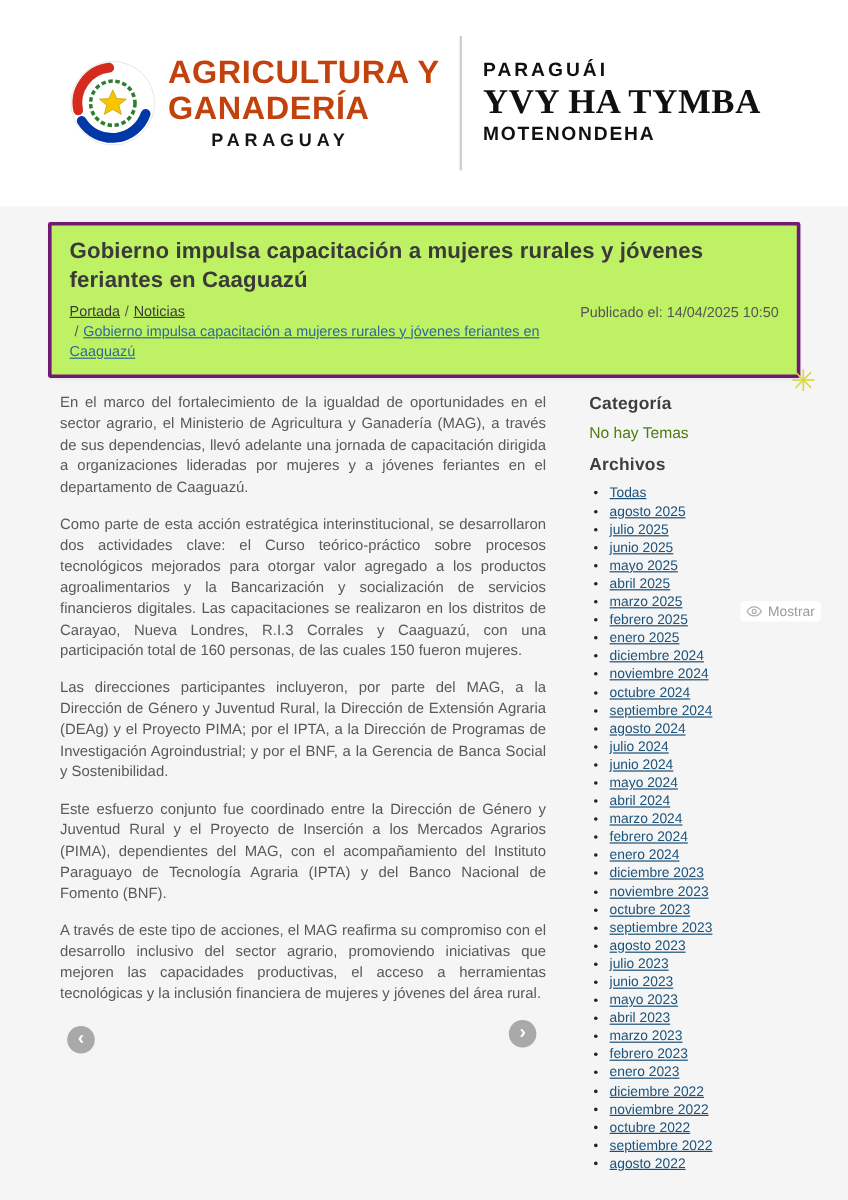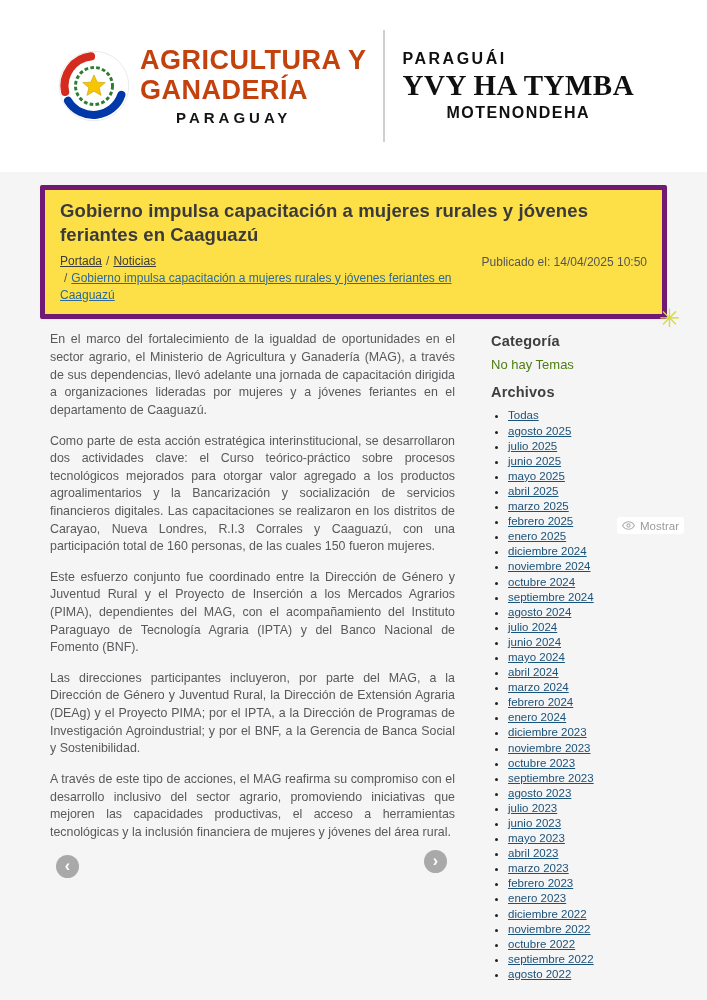--- a/index.html
+++ b/index.html
@@ -25,25 +25,25 @@
   .logo-group{display:flex;align-items:center;gap:9px;}
   .coat{width:74px;height:74px;flex:0 0 auto;}
   .ministry-text{color:#151515;}
   .min-small{font-size:14px;font-weight:700;letter-spacing:1.6px;margin-bottom:2px;}
   .min-big{font-family:Liberation Sans, sans-serif;font-size:27px;font-weight:700;line-height:1.1;letter-spacing:.5px;color:#c2410c;}
   .min-country{font-size:15px;font-weight:700;letter-spacing:4px;margin-top:3px;margin-left:36px;}
   .header-divider{width:2px;height:112px;background:#cfcfcf;margin:0 18px 0 16px;}
   .guarani-text{color:#101010;}
   .gua-small{font-size:16px;font-weight:700;letter-spacing:2.5px;margin-bottom:2px;}
   .gua-big{font-family:"Liberation Serif",serif;font-size:29px;font-weight:700;line-height:1.1;letter-spacing:.5px;}
-  .gua-bottom{font-size:16px;font-weight:700;letter-spacing:1.5px;margin-top:3px;text-align:center;}
+  .gua-bottom{font-size:16px;font-weight:700;letter-spacing:1.5px;margin-top:3px;}
   
   main{padding:13px 40px 0;}
   .title-card{
-    background:#fde047;border:5px solid #701a75;border-radius:2px;
+    background:#bef264;border:3px solid #701a75;border-radius:2px;
     box-shadow:0 1px 2px rgba(0,0,0,.05);
     padding:9px 15px 11px;
   }
   h1.page-title{
     margin:0 0 6px;font-size:18.5px;font-weight:700;color:var(--title);
     line-height:1.3;max-width:578px;letter-spacing:.1px;
   }
   .meta-row{display:flex;justify-content:space-between;align-items:flex-start;}
   .breadcrumb{font-size:12px;color:#4a4a4a;max-width:430px;line-height:1.4;}
   .breadcrumb a{color:#3c3c3c;text-decoration:underline;cursor:pointer;}
@@ -71,21 +71,21 @@
     font-size:16px;font-weight:700;line-height:1;cursor:pointer;
   }
   .nav-arrow span{transform:translateY(-1px);}
   .nav-arrow.prev{left:56px;top:855px;}
   .nav-arrow.next{left:424px;top:850px;}
   .a11y-asterisk{
     position:absolute;right:27px;top:306px;font-size:25px;line-height:1;
     color:var(--accent-asterisk);cursor:pointer;text-shadow:0 0 1px rgba(0,0,0,.08);
   }
   .show-tooltip{
-    position:absolute;left:617px;top:517px;
+    position:absolute;left:617px;top:501px;
     display:flex;align-items:center;gap:5px;
     background:rgba(255,255,255,.92);border-radius:3px;
     padding:2px 5px;font-size:11.5px;color:#9b9b9b;cursor:pointer;
   }
 </style>
 </head>
 <body>
 
 <header class="site-header">
   <div class="logo-group">
@@ -119,22 +119,22 @@
         <span class="sep">/</span><a class="current">Gobierno impulsa capacitación a mujeres rurales y jóvenes feriantes en Caaguazú</a>
       </nav>
       <div class="published">Publicado el: 14/04/2025 10:50</div>
     </div>
   </section>
 
   <section class="content-row">
     <article class="article-body">
         <p>En el marco del fortalecimiento de la igualdad de oportunidades en el sector agrario, el Ministerio de Agricultura y Ganadería (MAG), a través de sus dependencias, llevó adelante una jornada de capacitación dirigida a organizaciones lideradas por mujeres y a jóvenes feriantes en el departamento de Caaguazú.</p>
         <p>Como parte de esta acción estratégica interinstitucional, se desarrollaron dos actividades clave: el Curso teórico-práctico sobre procesos tecnológicos mejorados para otorgar valor agregado a los productos agroalimentarios y la Bancarización y socialización de servicios financieros digitales. Las capacitaciones se realizaron en los distritos de Carayao, Nueva Londres, R.I.3 Corrales y Caaguazú, con una participación total de 160 personas, de las cuales 150 fueron mujeres.</p>
+        <p>Las direcciones participantes incluyeron, por parte del MAG, a la Dirección de Género y Juventud Rural, la Dirección de Extensión Agraria (DEAg) y el Proyecto PIMA; por el IPTA, a la Dirección de Programas de Investigación Agroindustrial; y por el BNF, a la Gerencia de Banca Social y Sostenibilidad.</p>
         <p>Este esfuerzo conjunto fue coordinado entre la Dirección de Género y Juventud Rural y el Proyecto de Inserción a los Mercados Agrarios (PIMA), dependientes del MAG, con el acompañamiento del Instituto Paraguayo de Tecnología Agraria (IPTA) y del Banco Nacional de Fomento (BNF).</p>
-        <p>Las direcciones participantes incluyeron, por parte del MAG, a la Dirección de Género y Juventud Rural, la Dirección de Extensión Agraria (DEAg) y el Proyecto PIMA; por el IPTA, a la Dirección de Programas de Investigación Agroindustrial; y por el BNF, a la Gerencia de Banca Social y Sostenibilidad.</p>
         <p>A través de este tipo de acciones, el MAG reafirma su compromiso con el desarrollo inclusivo del sector agrario, promoviendo iniciativas que mejoren las capacidades productivas, el acceso a herramientas tecnológicas y la inclusión financiera de mujeres y jóvenes del área rural.</p>
       </article>
 
     <aside class="sidebar">
       <h3>Categoría</h3>
       <div class="no-temas">No hay Temas</div>
       <h3>Archivos</h3>
       <ul class="archives">
           <li><a>Todas</a></li>
           <li><a>agosto 2025</a></li>

